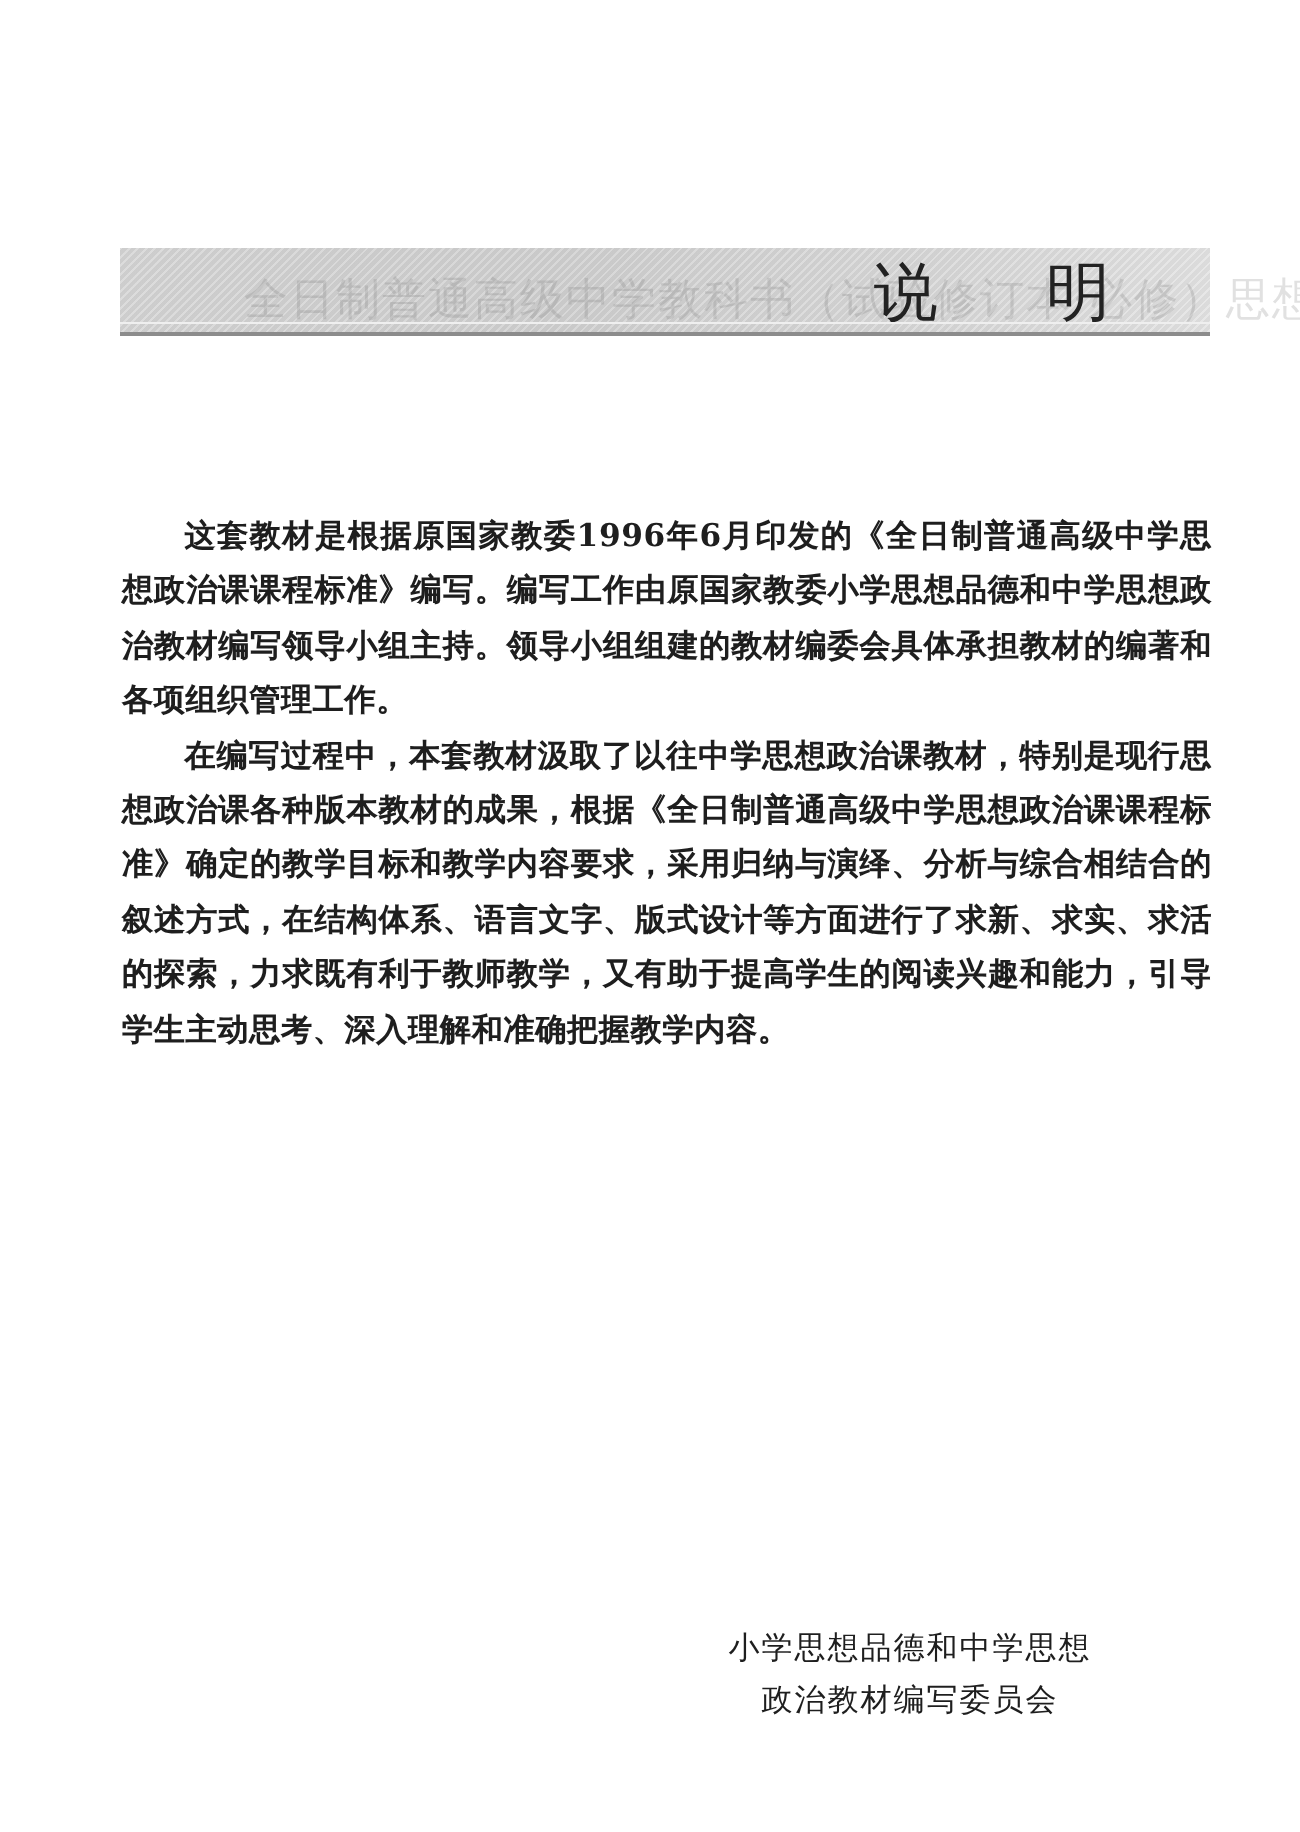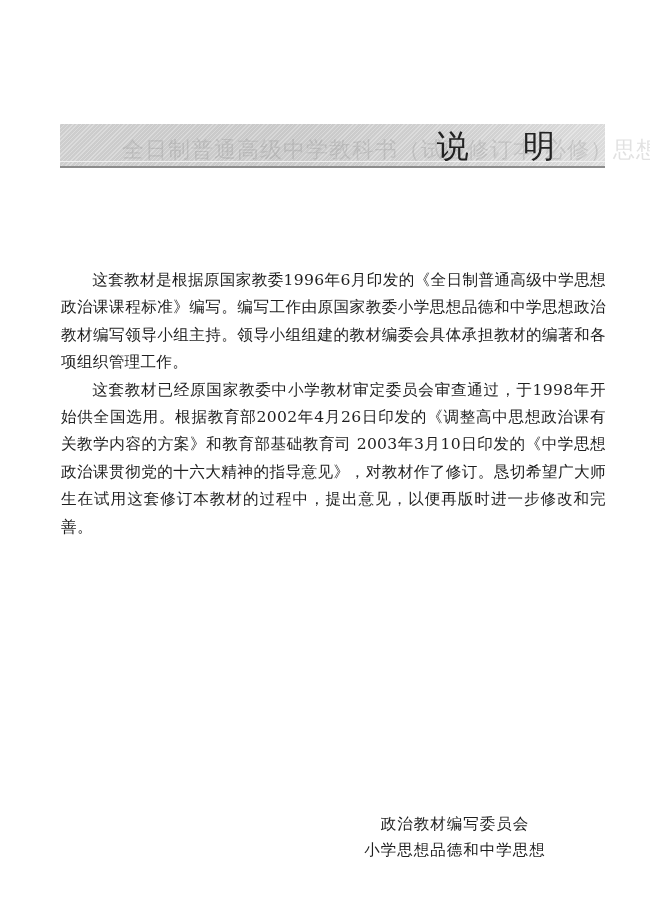--- a/index.html
+++ b/index.html
@@ -53,26 +53,27 @@
       font-size: 32px;
       font-weight: normal;
       color: #222;
       letter-spacing: 22px;
       line-height: 38px;
       font-family: "DejaVu Sans", "Liberation Sans", sans-serif;
     }
     .body-text {
       position: absolute;
       left: 61px;
-      top: 267px;
+      top: 254px;
       width: 545px;
       font-size: 15.6px;
       line-height: 27.4px;
       text-align: justify;
       letter-spacing: 0.3px;
+      font-weight: bold;
     }
     .para {
       margin: 0;
       text-indent: 2em;
     }
     .signature {
       position: absolute;
       left: 340px;
       top: 811px;
       width: 230px;
@@ -88,19 +89,19 @@
 </head>
 <body>
 
 <div class="header-bar">
   <span class="ghost-text">全日制普通高级中学教科书（试验修订本·必修）思想政治</span>
   <span class="title">说 明</span>
 </div>
 
 <div class="body-text">
   <p class="para">这套教材是根据原国家教委1996年6月印发的《全日制普通高级中学思想政治课课程标准》编写。编写工作由原国家教委小学思想品德和中学思想政治教材编写领导小组主持。领导小组组建的教材编委会具体承担教材的编著和各项组织管理工作。</p>
-  <p class="para">这套教材已经原国家教委中小学教材审定委员会审查通过，于1998年开始供全国选用。根据教育部2002年4月26日印发的《调整高中思想政治课有关教学内容的方案》和教育部基础教育司 2003年3月10日印发的《中学思想政治课贯彻党的十六大精神的指导意见》，对教材作了修订。恳切希望广大师生在试用这套修订本教材的过程中，提出意见，以便再版时进一步修改和完善。</p>
+  <p class="para">在编写过程中，本套教材汲取了以往中学思想政治课教材，特别是现行思想政治课各种版本教材的成果，根据《全日制普通高级中学思想政治课课程标准》确定的教学目标和教学内容要求，采用归纳与演绎、分析与综合相结合的叙述方式，在结构体系、语言文字、版式设计等方面进行了求新、求实、求活的探索，力求既有利于教师教学，又有助于提高学生的阅读兴趣和能力，引导学生主动思考、深入理解和准确把握教学内容。</p>
 </div>
 
 <div class="signature">
+  <span class="sig-line">小学思想品德和中学思想</span>
   <span class="sig-line">政治教材编写委员会</span>
-  <span class="sig-line">小学思想品德和中学思想</span>
 </div>
 
 </body></html>

